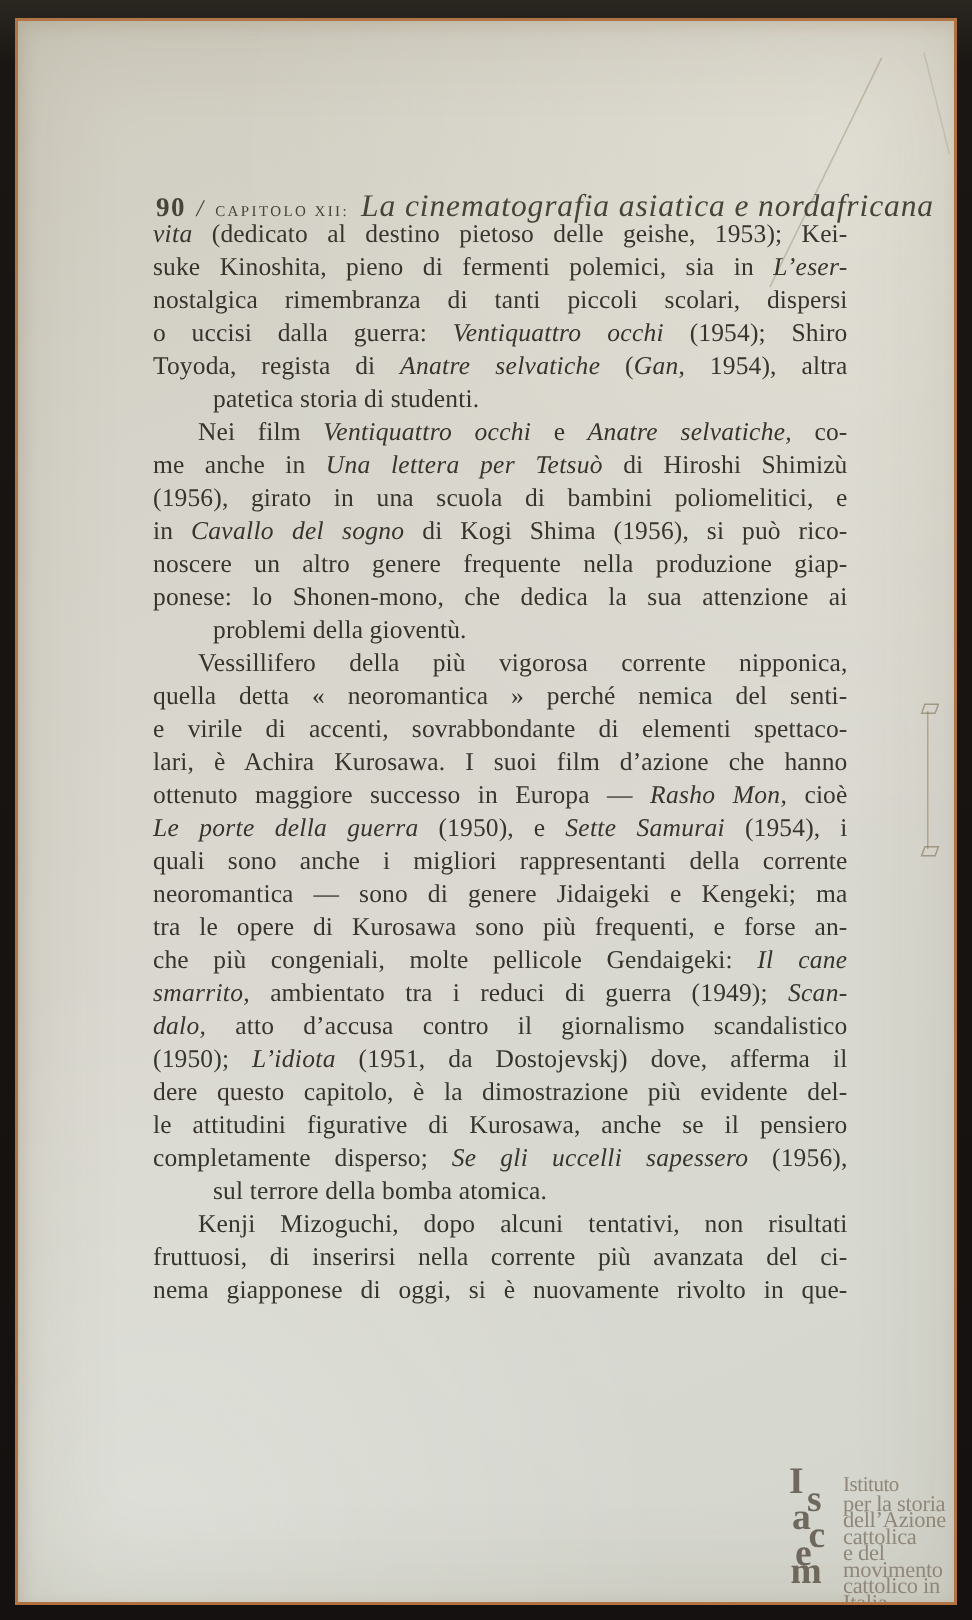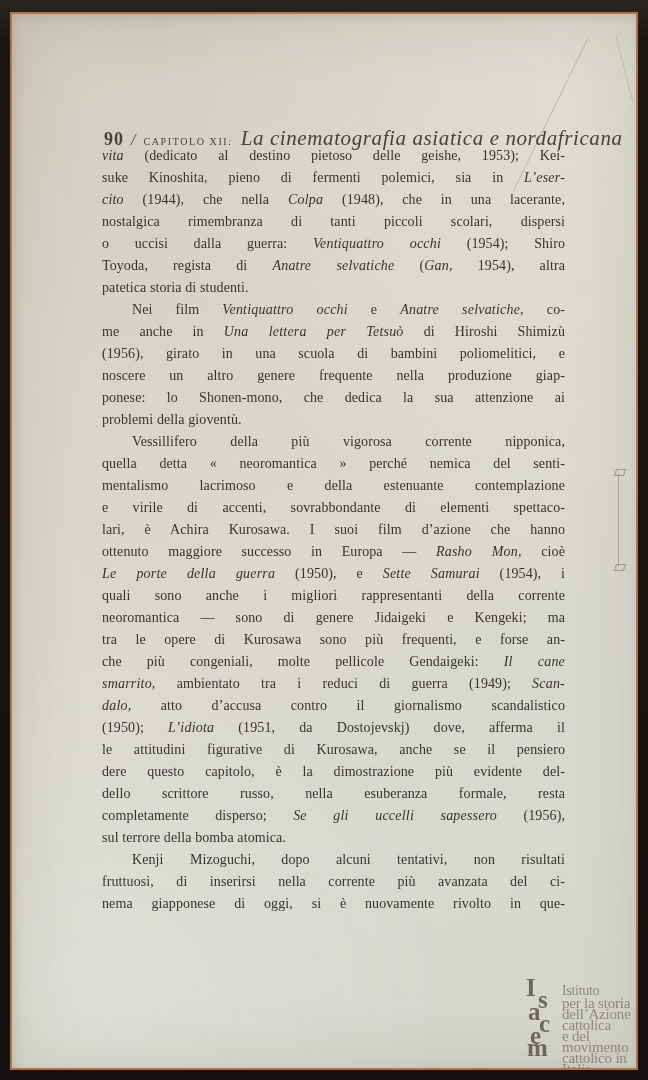--- a/index.html
+++ b/index.html
@@ -39,28 +39,28 @@
     display:flex;align-items:baseline;white-space:nowrap;color:var(--ink-light);
   }
   .page-number{font-weight:700;font-size:18px;letter-spacing:1px;}
   .head-slash{font-style:italic;font-size:16px;margin:0 8px 0 7px;}
   .chapter-label{font-size:10px;letter-spacing:1.6px;margin-right:8px;margin-top:48px;}
   .chapter-title{font-style:italic;font-size:21px;letter-spacing:.6px;}
 
   
   .text-block{
     position:absolute;left:90px;top:131px;width:463px;
-    font-size:14px;color:var(--ink);
+    font-size:17px;color:var(--ink);
   }
   .line{
     height:22px;line-height:22px;
     text-align:justify;text-align-last:justify;
     letter-spacing:.1px;white-space:normal;overflow:visible;
   }
-  .line.end{text-align-last:left;}
+  .line.end{text-align-last:left;margin-left:40px;}
   .para.indent .line:first-child{text-indent:30px;}
   .line i{letter-spacing:.2px;}
 
   
   .stamp{
     position:absolute;right:1px;bottom:6px;width:110px;height:80px;
     display:flex;gap:5px;align-items:flex-start;opacity:.92;
   }
   .stamp-logo{
     display:flex;flex-direction:column;width:32px;flex:none;
@@ -94,52 +94,50 @@
     <span class="page-number">90</span>
     <span class="head-slash">/</span>
     <span class="chapter-label">CAPITOLO XII:</span>
     <span class="chapter-title">La cinematografia asiatica e nordafricana</span>
   </div>
 
   <div class="text-block">
       <div class="para">
         <div class="line"><i>vita</i><span> (dedicato al destino pietoso delle geishe, 1953); Kei-</span></div>
         <div class="line"><span>suke Kinoshita, pieno di fermenti polemici, sia in </span><i>L’eser-</i></div>
-        <div class="line"><i>cito</i><span> (1944), che nella </span><i>Colpa</i><span> (1948), che in una lacerante,</span></div>
         <div class="line"><span>nostalgica rimembranza di tanti piccoli scolari, dispersi</span></div>
         <div class="line"><span>o uccisi dalla guerra: </span><i>Ventiquattro occhi</i><span> (1954); Shiro</span></div>
         <div class="line"><span>Toyoda, regista di </span><i>Anatre selvatiche</i><span> (</span><i>Gan</i><span>, 1954), altra</span></div>
         <div class="line end"><span>patetica storia di studenti.</span></div>
       </div>
       <div class="para indent">
         <div class="line"><span>Nei film </span><i>Ventiquattro occhi</i><span> e </span><i>Anatre selvatiche,</i><span> co-</span></div>
         <div class="line"><span>me anche in </span><i>Una lettera per Tetsuò</i><span> di Hiroshi Shimizù</span></div>
         <div class="line"><span>(1956), girato in una scuola di bambini poliomelitici, e</span></div>
+        <div class="line"><span>in </span><i>Cavallo del sogno</i><span> di Kogi Shima (1956), si può rico-</span></div>
         <div class="line"><span>noscere un altro genere frequente nella produzione giap-</span></div>
         <div class="line"><span>ponese: lo Shonen-mono, che dedica la sua attenzione ai</span></div>
         <div class="line end"><span>problemi della gioventù.</span></div>
       </div>
       <div class="para indent">
         <div class="line"><span>Vessillifero della più vigorosa corrente nipponica,</span></div>
         <div class="line"><span>quella detta « neoromantica » perché nemica del senti-</span></div>
-        <div class="line"><span>mentalismo lacrimoso e della estenuante contemplazione</span></div>
         <div class="line"><span>e virile di accenti, sovrabbondante di elementi spettaco-</span></div>
         <div class="line"><span>lari, è Achira Kurosawa. I suoi film d’azione che hanno</span></div>
         <div class="line"><span>ottenuto maggiore successo in Europa — </span><i>Rasho Mon,</i><span> cioè</span></div>
         <div class="line"><i>Le porte della guerra</i><span> (1950), e </span><i>Sette Samurai</i><span> (1954), i</span></div>
         <div class="line"><span>quali sono anche i migliori rappresentanti della corrente</span></div>
         <div class="line"><span>neoromantica — sono di genere Jidaigeki e Kengeki; ma</span></div>
         <div class="line"><span>tra le opere di Kurosawa sono più frequenti, e forse an-</span></div>
         <div class="line"><span>che più congeniali, molte pellicole Gendaigeki: </span><i>Il cane</i></div>
         <div class="line"><i>smarrito,</i><span> ambientato tra i reduci di guerra (1949); </span><i>Scan-</i></div>
         <div class="line"><i>dalo,</i><span> atto d’accusa contro il giornalismo scandalistico</span></div>
         <div class="line"><span>(1950); </span><i>L’idiota</i><span> (1951, da Dostojevskj) dove, afferma il</span></div>
+        <div class="line"><span>dere questo capitolo, è la dimostrazione più evidente del-</span></div>
         <div class="line"><span>le attitudini figurative di Kurosawa, anche se il pensiero</span></div>
-        <div class="line"><span>dere questo capitolo, è la dimostrazione più evidente del-</span></div>
-        <div class="line"><span>dello scrittore russo, nella esuberanza formale, resta</span></div>
         <div class="line"><span>completamente disperso; </span><i>Se gli uccelli sapessero</i><span> (1956),</span></div>
         <div class="line end"><span>sul terrore della bomba atomica.</span></div>
       </div>
       <div class="para indent">
         <div class="line"><span>Kenji Mizoguchi, dopo alcuni tentativi, non risultati</span></div>
         <div class="line"><span>fruttuosi, di inserirsi nella corrente più avanzata del ci-</span></div>
         <div class="line"><span>nema giapponese di oggi, si è nuovamente rivolto in que-</span></div>
       </div>
     </div>
 

